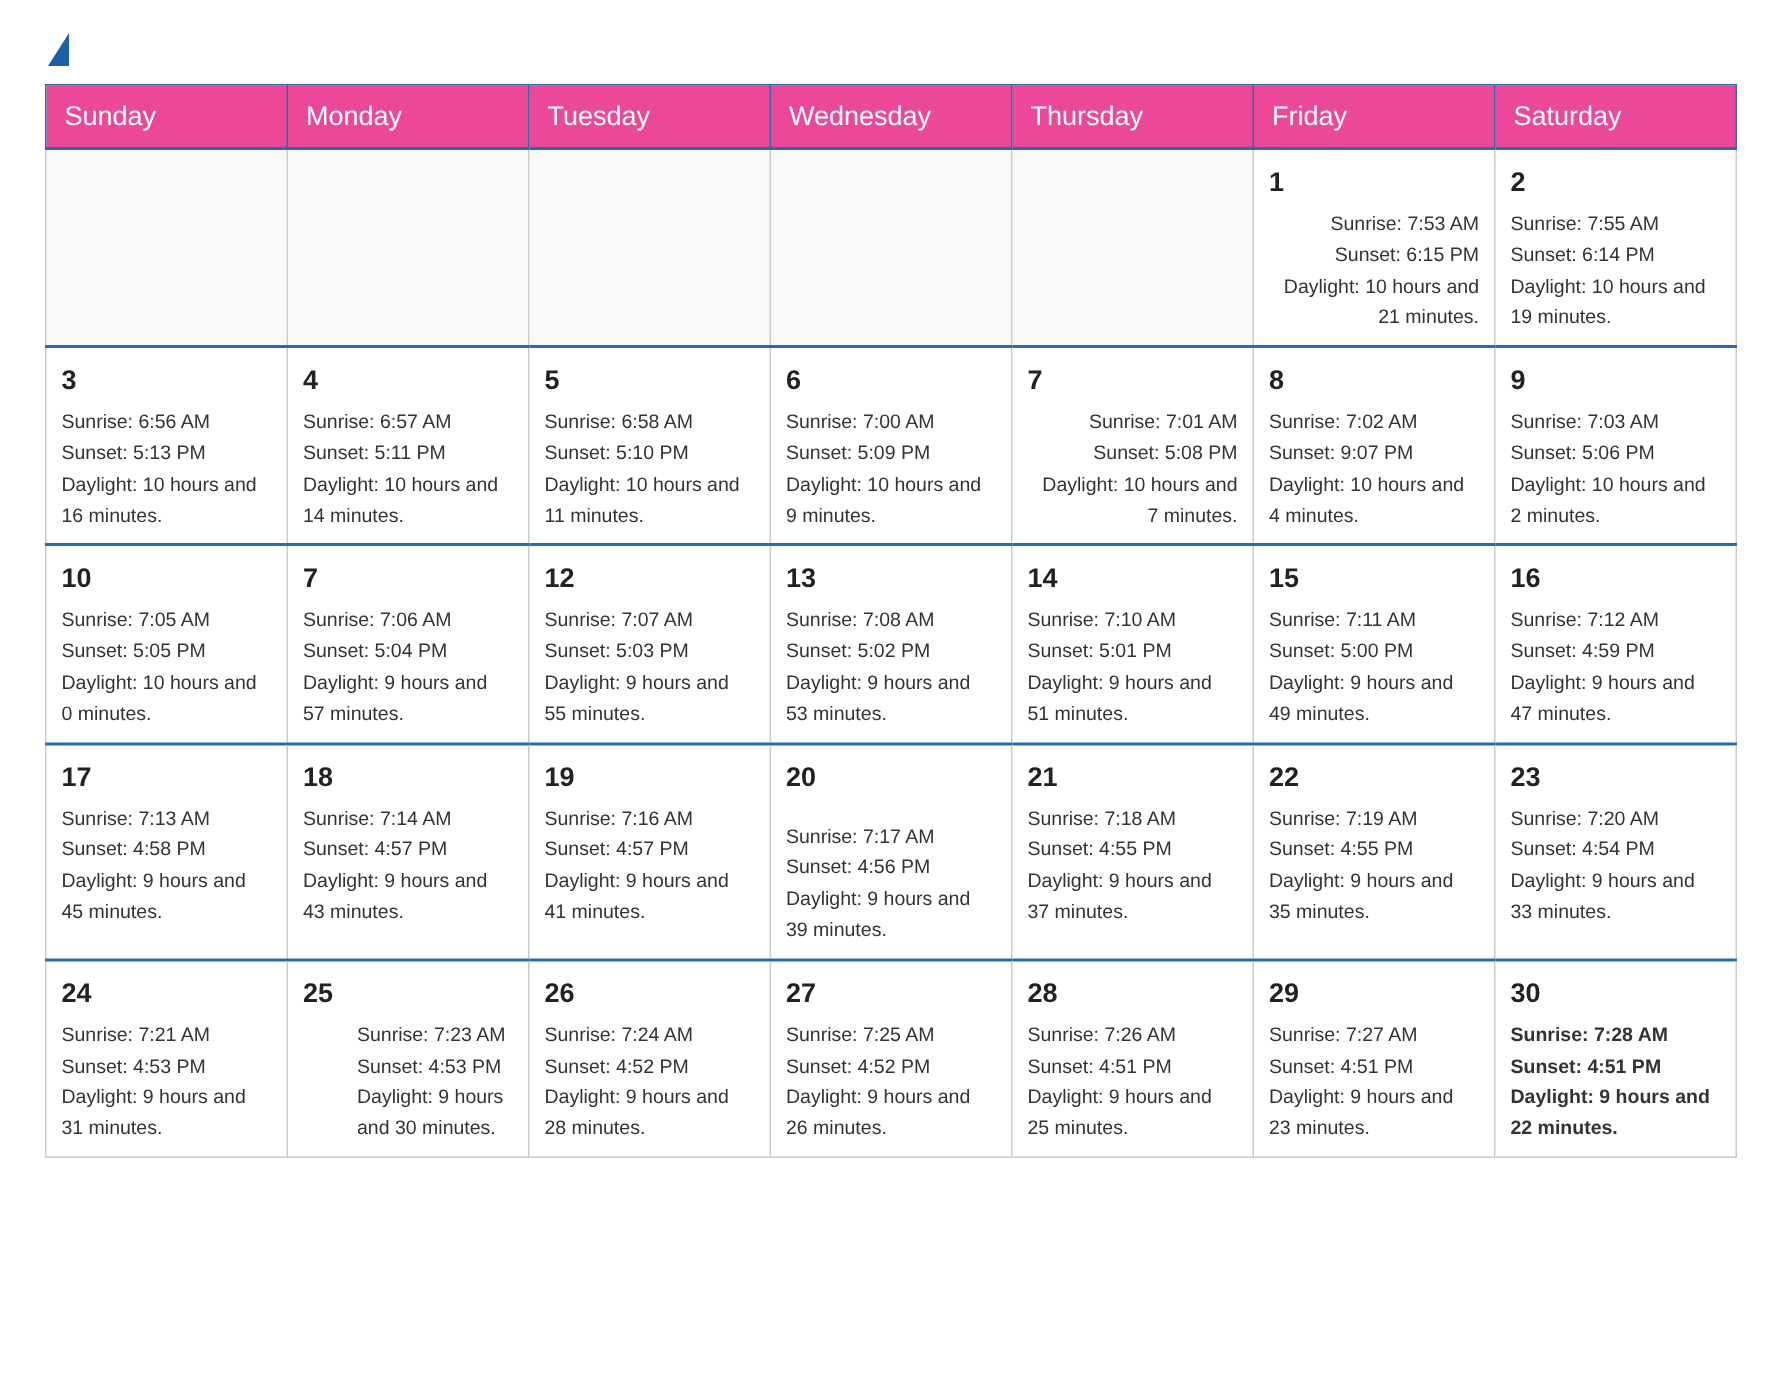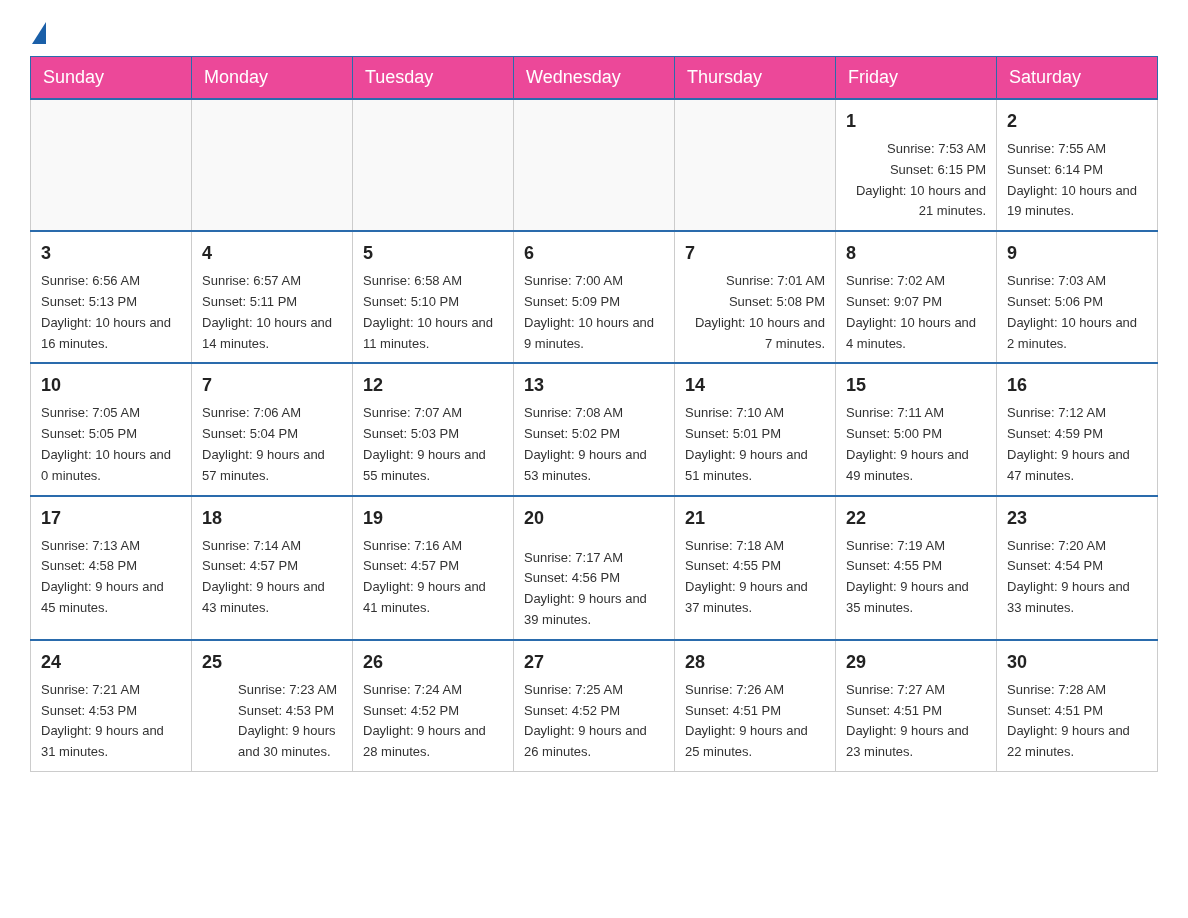--- a/index.html
+++ b/index.html
@@ -316,19 +316,19 @@
 Daylight: 9 hours and 25 minutes.</div>
         </td>
         <td>
           <span class="day-number">29</span>
           <div class="day-info" style="white-space: pre-line;">Sunrise: 7:27 AM
 Sunset: 4:51 PM
 Daylight: 9 hours and 23 minutes.</div>
         </td>
         <td>
           <span class="day-number">30</span>
-          <div class="day-info" style="white-space: pre-line;">Sunrise: 7:28 AM
+          <div class="day-info" style="white-space: pre-line; font-weight: bold;">Sunrise: 7:28 AM
 Sunset: 4:51 PM
 Daylight: 9 hours and 22 minutes.</div>
         </td>
       </tr>
     </tbody>
 </table>
 
 </body></html>

